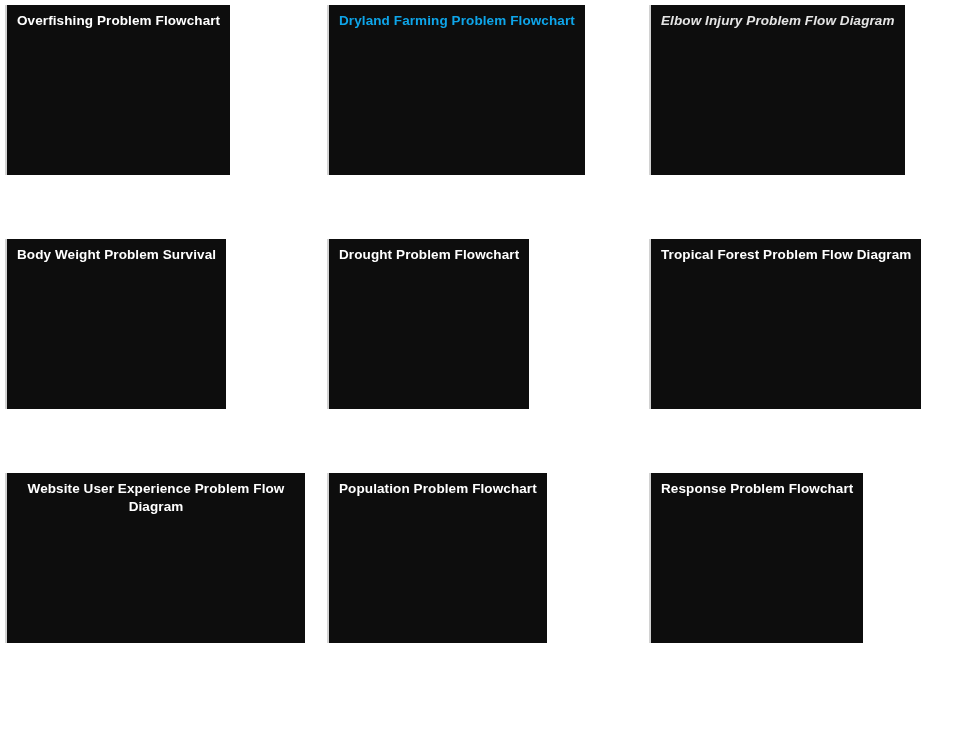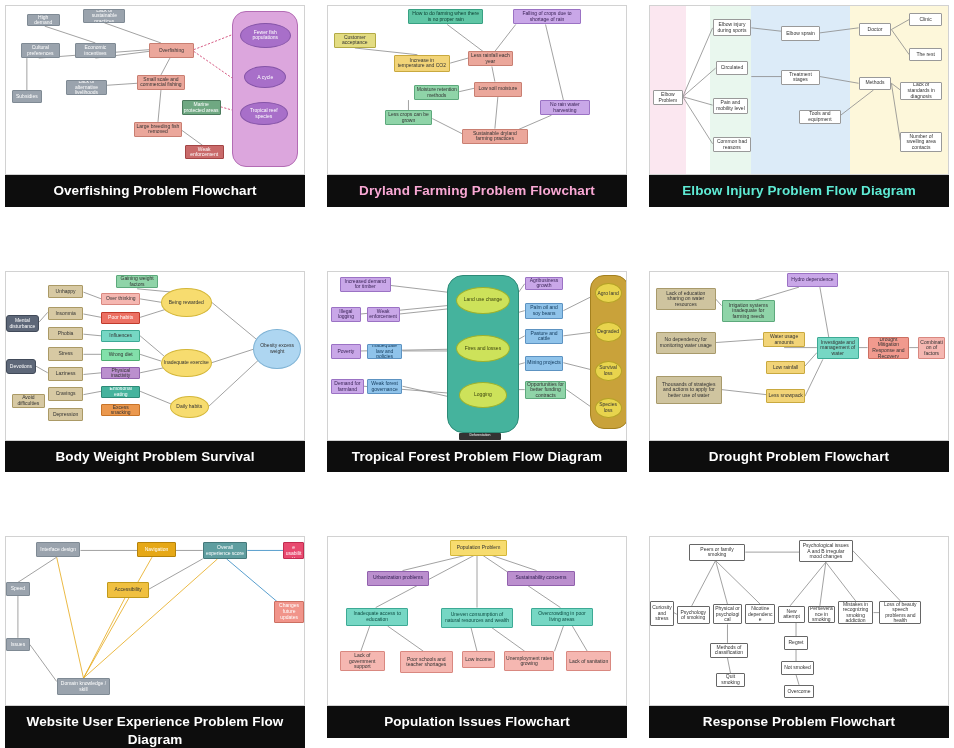--- a/index.html
+++ b/index.html
@@ -1,19 +1,19 @@
 <!DOCTYPE html>
 <html><head>
 <meta charset="utf-8">
 <style>
   *{box-sizing:border-box}
   html,body{margin:0;padding:0}
   body{width:954px;background:#ffffff;font-family:"Liberation Sans",sans-serif}
   .grid{display:grid;grid-template-columns:repeat(3,300px);column-gap:22px;row-gap:64px;padding:5px 5px 0 5px}
-  .card{margin:0;display:flex;flex-direction:column;cursor:pointer}
+  .card{margin:0;display:flex;flex-direction:row;cursor:pointer}
   .thumb{position:relative;height:170px;background:#fff;border:1px solid #d2d2d2;overflow:hidden}
   .thumb svg{position:absolute;left:0;top:0;width:100%;height:100%;z-index:1}
   .node{position:absolute;z-index:2;display:flex;align-items:center;justify-content:center;
         text-align:center;font-size:5px;line-height:1.12;color:#333;padding:1px;overflow:hidden;
         border-radius:1px;word-break:break-word}
   .band{z-index:0;border:none!important;padding:0;border-radius:0}
   .ell{border-radius:50%!important}
   .round{z-index:1}
   .caption{background:#0d0d0d;color:#fff;font-weight:bold;font-size:13.5px;text-align:center;
            padding:7px 10px;line-height:1.3;letter-spacing:.1px}
@@ -76,21 +76,21 @@
         <div class="node" style="left: 62%; top: 2%; width: 23%; height: 9%; background: rgb(201, 167, 232); border: 1px solid rgb(155, 114, 196); color: rgb(58, 35, 86);">Falling of crops due to shortage of rain</div>
         <div class="node" style="left: 2%; top: 16%; width: 14%; height: 9%; background: rgb(227, 220, 130); border: 1px solid rgb(179, 170, 69);">Customer acceptance</div>
         <div class="node" style="left: 22%; top: 29%; width: 19%; height: 10%; background: rgb(242, 212, 120); border: 1px solid rgb(201, 169, 63);">Increase in temperature and CO2</div>
         <div class="node" style="left: 47%; top: 27%; width: 15%; height: 9%; background: rgb(235, 167, 155); border: 1px solid rgb(201, 127, 114);">Less rainfall each year</div>
         <div class="node" style="left: 49%; top: 45%; width: 16%; height: 9%; background: rgb(235, 167, 155); border: 1px solid rgb(201, 127, 114);">Low soil moisture</div>
         <div class="node" style="left: 29%; top: 47%; width: 15%; height: 9%; background: rgb(143, 212, 168); border: 1px solid rgb(93, 169, 124);">Moisture retention methods</div>
         <div class="node" style="left: 19%; top: 62%; width: 16%; height: 9%; background: rgb(143, 212, 168); border: 1px solid rgb(93, 169, 124);">Less crops can be grown</div>
         <div class="node" style="left: 45%; top: 73%; width: 22%; height: 9%; background: rgb(235, 167, 155); border: 1px solid rgb(201, 127, 114);">Sustainable dryland farming practices</div>
         <div class="node" style="left: 71%; top: 56%; width: 17%; height: 9%; background: rgb(201, 167, 232); border: 1px solid rgb(155, 114, 196); color: rgb(58, 35, 86);">No rain water harvesting</div>
       </div>
-    <figcaption class="caption" style="background: rgb(13, 13, 13); color: #f9a8d4;">Dryland Farming Problem Flowchart</figcaption>
+    <figcaption class="caption" style="background: rgb(13, 13, 13); color: #0ea5e9;">Dryland Farming Problem Flowchart</figcaption>
   </figure>
 
   <figure class="card">
     <div class="thumb">
       <svg viewBox="0 0 100 100" preserveAspectRatio="none">
           <line x1="11" y1="54" x2="21" y2="13" stroke="#8a8a8a" stroke-width="0.8" vector-effect="non-scaling-stroke"></line>
           <line x1="11" y1="54" x2="22" y2="37" stroke="#8a8a8a" stroke-width="0.8" vector-effect="non-scaling-stroke"></line>
           <line x1="11" y1="54" x2="21" y2="59" stroke="#8a8a8a" stroke-width="0.8" vector-effect="non-scaling-stroke"></line>
           <line x1="11" y1="54" x2="21" y2="82" stroke="#8a8a8a" stroke-width="0.8" vector-effect="non-scaling-stroke"></line>
           <line x1="34" y1="13" x2="44" y2="15" stroke="#8a8a8a" stroke-width="0.8" vector-effect="non-scaling-stroke"></line>
@@ -116,21 +116,21 @@
         <div class="node" style="left: 44%; top: 12%; width: 13%; height: 9%; background: rgb(255, 255, 255); border: 1px solid rgb(153, 153, 153);">Elbow sprain</div>
         <div class="node" style="left: 44%; top: 38%; width: 13%; height: 9%; background: rgb(255, 255, 255); border: 1px solid rgb(153, 153, 153);">Treatment stages</div>
         <div class="node" style="left: 50%; top: 62%; width: 14%; height: 8%; background: rgb(255, 255, 255); border: 1px solid rgb(153, 153, 153);">Tools and equipment</div>
         <div class="node" style="left: 70%; top: 10%; width: 11%; height: 8%; background: rgb(255, 255, 255); border: 1px solid rgb(153, 153, 153);">Doctor</div>
         <div class="node" style="left: 70%; top: 42%; width: 11%; height: 8%; background: rgb(255, 255, 255); border: 1px solid rgb(153, 153, 153);">Methods</div>
         <div class="node" style="left: 87%; top: 4%; width: 11%; height: 8%; background: rgb(255, 255, 255); border: 1px solid rgb(153, 153, 153);">Clinic</div>
         <div class="node" style="left: 87%; top: 25%; width: 11%; height: 8%; background: rgb(255, 255, 255); border: 1px solid rgb(153, 153, 153);">The rest</div>
         <div class="node" style="left: 84%; top: 45%; width: 14%; height: 11%; background: rgb(255, 255, 255); border: 1px solid rgb(153, 153, 153);">Lack of standards in diagnosis</div>
         <div class="node" style="left: 84%; top: 75%; width: 14%; height: 12%; background: rgb(255, 255, 255); border: 1px solid rgb(153, 153, 153);">Number of swelling area contacts</div>
       </div>
-    <figcaption class="caption" style="background: rgb(13, 13, 13); color: #5eead4;">Elbow Injury Problem Flow Diagram</figcaption>
+    <figcaption class="caption" style="background: rgb(13, 13, 13); color: #e5e5e5; font-style: italic;">Elbow Injury Problem Flow Diagram</figcaption>
   </figure>
 
   <figure class="card">
     <div class="thumb">
       <svg viewBox="0 0 100 100" preserveAspectRatio="none">
           <line x1="26" y1="12" x2="32" y2="16" stroke="#8a8a8a" stroke-width="0.8" vector-effect="non-scaling-stroke"></line>
           <line x1="26" y1="25" x2="32" y2="27" stroke="#8a8a8a" stroke-width="0.8" vector-effect="non-scaling-stroke"></line>
           <line x1="26" y1="37" x2="32" y2="38" stroke="#8a8a8a" stroke-width="0.8" vector-effect="non-scaling-stroke"></line>
           <line x1="26" y1="49" x2="32" y2="49" stroke="#8a8a8a" stroke-width="0.8" vector-effect="non-scaling-stroke"></line>
           <line x1="26" y1="61" x2="32" y2="60" stroke="#8a8a8a" stroke-width="0.8" vector-effect="non-scaling-stroke"></line>
@@ -170,20 +170,49 @@
         <div class="node ell" style="left: 52%; top: 46%; width: 17%; height: 17%; background: rgb(247, 220, 111); border: 1px solid rgb(212, 183, 58);">Inadequate exercise</div>
         <div class="node ell" style="left: 55%; top: 74%; width: 13%; height: 13%; background: rgb(247, 220, 111); border: 1px solid rgb(212, 183, 58);">Daily habits</div>
         <div class="node ell" style="left: 83%; top: 34%; width: 16%; height: 24%; background: rgb(174, 214, 241); border: 1px solid rgb(127, 179, 213);">Obesity excess weight</div>
       </div>
     <figcaption class="caption" style="background: rgb(13, 13, 13); color: rgb(255, 255, 255);">Body Weight Problem Survival</figcaption>
   </figure>
 
   <figure class="card">
     <div class="thumb">
       <svg viewBox="0 0 100 100" preserveAspectRatio="none">
+          <line x1="50" y1="9" x2="35" y2="17" stroke="#8a8a8a" stroke-width="0.8" vector-effect="non-scaling-stroke"></line>
+          <line x1="57" y1="9" x2="60" y2="39" stroke="#8a8a8a" stroke-width="0.8" vector-effect="non-scaling-stroke"></line>
+          <line x1="22" y1="16" x2="24" y2="20" stroke="#8a8a8a" stroke-width="0.8" vector-effect="non-scaling-stroke"></line>
+          <line x1="22" y1="42" x2="38" y2="40" stroke="#8a8a8a" stroke-width="0.8" vector-effect="non-scaling-stroke"></line>
+          <line x1="24" y1="70" x2="39" y2="73" stroke="#8a8a8a" stroke-width="0.8" vector-effect="non-scaling-stroke"></line>
+          <line x1="45" y1="45" x2="56" y2="45" stroke="#8a8a8a" stroke-width="0.8" vector-effect="non-scaling-stroke"></line>
+          <line x1="52" y1="56" x2="56" y2="48" stroke="#8a8a8a" stroke-width="0.8" vector-effect="non-scaling-stroke"></line>
+          <line x1="52" y1="74" x2="58" y2="52" stroke="#8a8a8a" stroke-width="0.8" vector-effect="non-scaling-stroke"></line>
+          <line x1="70" y1="45" x2="73" y2="45" stroke="#8a8a8a" stroke-width="0.8" vector-effect="non-scaling-stroke"></line>
+          <line x1="87" y1="45" x2="90" y2="45" stroke="#8a8a8a" stroke-width="0.8" vector-effect="non-scaling-stroke"></line>
+        </svg>
+    <div class="node" style="left: 46%; top: 1%; width: 17%; height: 8%; background: rgb(201, 167, 232); border: 1px solid rgb(155, 114, 196); color: rgb(58, 35, 86);">Hydro dependence</div>
+        <div class="node" style="left: 2%; top: 10%; width: 20%; height: 13%; background: rgb(207, 196, 159); border: 1px solid rgb(168, 154, 107);">Lack of education sharing on water resources</div>
+        <div class="node" style="left: 2%; top: 36%; width: 20%; height: 13%; background: rgb(207, 196, 159); border: 1px solid rgb(168, 154, 107);">No dependency for monitoring water usage</div>
+        <div class="node" style="left: 2%; top: 62%; width: 22%; height: 17%; background: rgb(207, 196, 159); border: 1px solid rgb(168, 154, 107);">Thousands of strategies and actions to apply for better use of water</div>
+        <div class="node" style="left: 24%; top: 17%; width: 18%; height: 13%; background: rgb(143, 212, 168); border: 1px solid rgb(93, 169, 124);">Irrigation systems inadequate for farming needs</div>
+        <div class="node" style="left: 38%; top: 36%; width: 14%; height: 9%; background: rgb(242, 212, 120); border: 1px solid rgb(201, 169, 63);">Water usage amounts</div>
+        <div class="node" style="left: 39%; top: 53%; width: 13%; height: 8%; background: rgb(242, 212, 120); border: 1px solid rgb(201, 169, 63);">Low rainfall</div>
+        <div class="node" style="left: 39%; top: 70%; width: 13%; height: 8%; background: rgb(242, 212, 120); border: 1px solid rgb(201, 169, 63);">Less snowpack</div>
+        <div class="node" style="left: 56%; top: 39%; width: 14%; height: 13%; background: rgb(118, 215, 196); border: 1px solid rgb(61, 170, 149);">Investigate and management of water</div>
+        <div class="node" style="left: 73%; top: 39%; width: 14%; height: 13%; background: rgb(241, 154, 142); border: 1px solid rgb(204, 111, 97);">Drought Mitigation Response and Recovery</div>
+        <div class="node" style="left: 90%; top: 39%; width: 9%; height: 13%; background: rgb(245, 183, 177); border: 1px solid rgb(217, 136, 128);">Combination of factors</div>
+      </div>
+    <figcaption class="caption" style="background: rgb(13, 13, 13); color: rgb(255, 255, 255);">Drought Problem Flowchart</figcaption>
+  </figure>
+
+  <figure class="card">
+    <div class="thumb">
+      <svg viewBox="0 0 100 100" preserveAspectRatio="none">
           <line x1="21" y1="8" x2="40" y2="12" stroke="#8a8a8a" stroke-width="0.8" vector-effect="non-scaling-stroke"></line>
           <line x1="11" y1="25" x2="40" y2="20" stroke="#8a8a8a" stroke-width="0.8" vector-effect="non-scaling-stroke"></line>
           <line x1="24" y1="25" x2="40" y2="22" stroke="#8a8a8a" stroke-width="0.8" vector-effect="non-scaling-stroke"></line>
           <line x1="11" y1="47" x2="40" y2="46" stroke="#8a8a8a" stroke-width="0.8" vector-effect="non-scaling-stroke"></line>
           <line x1="25" y1="47" x2="40" y2="47" stroke="#8a8a8a" stroke-width="0.8" vector-effect="non-scaling-stroke"></line>
           <line x1="12" y1="68" x2="40" y2="72" stroke="#8a8a8a" stroke-width="0.8" vector-effect="non-scaling-stroke"></line>
           <line x1="25" y1="68" x2="40" y2="74" stroke="#8a8a8a" stroke-width="0.8" vector-effect="non-scaling-stroke"></line>
           <line x1="64" y1="12" x2="66" y2="7" stroke="#8a8a8a" stroke-width="0.8" vector-effect="non-scaling-stroke"></line>
           <line x1="64" y1="24" x2="66" y2="23" stroke="#8a8a8a" stroke-width="0.8" vector-effect="non-scaling-stroke"></line>
           <line x1="64" y1="40" x2="66" y2="38" stroke="#8a8a8a" stroke-width="0.8" vector-effect="non-scaling-stroke"></line>
@@ -216,49 +245,20 @@
         <div class="node ell" style="left: 89.5%; top: 53%; width: 9%; height: 12%; background: rgb(232, 212, 77); border: 1px solid rgb(181, 162, 38);">Survival loss</div>
         <div class="node ell" style="left: 89.5%; top: 75%; width: 9%; height: 12%; background: rgb(232, 212, 77); border: 1px solid rgb(181, 162, 38);">Species loss</div>
         <div class="node" style="left: 44%; top: 96%; width: 14%; height: 4%; background: rgb(51, 51, 51); color: rgb(255, 255, 255); font-size: 3.5px;">Deforestation</div>
       </div>
     <figcaption class="caption" style="background: rgb(13, 13, 13); color: rgb(255, 255, 255);">Tropical Forest Problem Flow Diagram</figcaption>
   </figure>
 
   <figure class="card">
     <div class="thumb">
       <svg viewBox="0 0 100 100" preserveAspectRatio="none">
-          <line x1="50" y1="9" x2="35" y2="17" stroke="#8a8a8a" stroke-width="0.8" vector-effect="non-scaling-stroke"></line>
-          <line x1="57" y1="9" x2="60" y2="39" stroke="#8a8a8a" stroke-width="0.8" vector-effect="non-scaling-stroke"></line>
-          <line x1="22" y1="16" x2="24" y2="20" stroke="#8a8a8a" stroke-width="0.8" vector-effect="non-scaling-stroke"></line>
-          <line x1="22" y1="42" x2="38" y2="40" stroke="#8a8a8a" stroke-width="0.8" vector-effect="non-scaling-stroke"></line>
-          <line x1="24" y1="70" x2="39" y2="73" stroke="#8a8a8a" stroke-width="0.8" vector-effect="non-scaling-stroke"></line>
-          <line x1="45" y1="45" x2="56" y2="45" stroke="#8a8a8a" stroke-width="0.8" vector-effect="non-scaling-stroke"></line>
-          <line x1="52" y1="56" x2="56" y2="48" stroke="#8a8a8a" stroke-width="0.8" vector-effect="non-scaling-stroke"></line>
-          <line x1="52" y1="74" x2="58" y2="52" stroke="#8a8a8a" stroke-width="0.8" vector-effect="non-scaling-stroke"></line>
-          <line x1="70" y1="45" x2="73" y2="45" stroke="#8a8a8a" stroke-width="0.8" vector-effect="non-scaling-stroke"></line>
-          <line x1="87" y1="45" x2="90" y2="45" stroke="#8a8a8a" stroke-width="0.8" vector-effect="non-scaling-stroke"></line>
-        </svg>
-    <div class="node" style="left: 46%; top: 1%; width: 17%; height: 8%; background: rgb(201, 167, 232); border: 1px solid rgb(155, 114, 196); color: rgb(58, 35, 86);">Hydro dependence</div>
-        <div class="node" style="left: 2%; top: 10%; width: 20%; height: 13%; background: rgb(207, 196, 159); border: 1px solid rgb(168, 154, 107);">Lack of education sharing on water resources</div>
-        <div class="node" style="left: 2%; top: 36%; width: 20%; height: 13%; background: rgb(207, 196, 159); border: 1px solid rgb(168, 154, 107);">No dependency for monitoring water usage</div>
-        <div class="node" style="left: 2%; top: 62%; width: 22%; height: 17%; background: rgb(207, 196, 159); border: 1px solid rgb(168, 154, 107);">Thousands of strategies and actions to apply for better use of water</div>
-        <div class="node" style="left: 24%; top: 17%; width: 18%; height: 13%; background: rgb(143, 212, 168); border: 1px solid rgb(93, 169, 124);">Irrigation systems inadequate for farming needs</div>
-        <div class="node" style="left: 38%; top: 36%; width: 14%; height: 9%; background: rgb(242, 212, 120); border: 1px solid rgb(201, 169, 63);">Water usage amounts</div>
-        <div class="node" style="left: 39%; top: 53%; width: 13%; height: 8%; background: rgb(242, 212, 120); border: 1px solid rgb(201, 169, 63);">Low rainfall</div>
-        <div class="node" style="left: 39%; top: 70%; width: 13%; height: 8%; background: rgb(242, 212, 120); border: 1px solid rgb(201, 169, 63);">Less snowpack</div>
-        <div class="node" style="left: 56%; top: 39%; width: 14%; height: 13%; background: rgb(118, 215, 196); border: 1px solid rgb(61, 170, 149);">Investigate and management of water</div>
-        <div class="node" style="left: 73%; top: 39%; width: 14%; height: 13%; background: rgb(241, 154, 142); border: 1px solid rgb(204, 111, 97);">Drought Mitigation Response and Recovery</div>
-        <div class="node" style="left: 90%; top: 39%; width: 9%; height: 13%; background: rgb(245, 183, 177); border: 1px solid rgb(217, 136, 128);">Combination of factors</div>
-      </div>
-    <figcaption class="caption" style="background: rgb(13, 13, 13); color: rgb(255, 255, 255);">Drought Problem Flowchart</figcaption>
-  </figure>
-
-  <figure class="card">
-    <div class="thumb">
-      <svg viewBox="0 0 100 100" preserveAspectRatio="none">
           <line x1="26" y1="84" x2="49" y2="12" stroke="#e6a817" stroke-width="0.8" vector-effect="non-scaling-stroke"></line>
           <line x1="26" y1="84" x2="40" y2="36" stroke="#e6a817" stroke-width="0.8" vector-effect="non-scaling-stroke"></line>
           <line x1="26" y1="84" x2="71" y2="13" stroke="#e6a817" stroke-width="0.8" vector-effect="non-scaling-stroke"></line>
           <line x1="26" y1="84" x2="17" y2="12" stroke="#e6a817" stroke-width="0.8" vector-effect="non-scaling-stroke"></line>
           <line x1="81" y1="8" x2="93" y2="8" stroke="#2e86c1" stroke-width="0.8" vector-effect="non-scaling-stroke"></line>
           <line x1="17" y1="12" x2="4" y2="27" stroke="#8a8a8a" stroke-width="0.8" vector-effect="non-scaling-stroke"></line>
           <line x1="4" y1="35" x2="4" y2="60" stroke="#8a8a8a" stroke-width="0.8" vector-effect="non-scaling-stroke"></line>
           <line x1="25" y1="8" x2="44" y2="8" stroke="#8a8a8a" stroke-width="0.8" vector-effect="non-scaling-stroke"></line>
           <line x1="57" y1="8" x2="66" y2="8" stroke="#8a8a8a" stroke-width="0.8" vector-effect="non-scaling-stroke"></line>
           <line x1="48" y1="31" x2="66" y2="13" stroke="#8a8a8a" stroke-width="0.8" vector-effect="non-scaling-stroke"></line>
@@ -298,21 +298,21 @@
         <div class="node" style="left: 60%; top: 20%; width: 23%; height: 9%; background: rgb(187, 143, 206); border: 1px solid rgb(145, 97, 173); color: rgb(44, 26, 77);">Sustainability concerns</div>
         <div class="node" style="left: 6%; top: 42%; width: 21%; height: 11%; background: rgb(118, 215, 196); border: 1px solid rgb(61, 170, 149); color: rgb(14, 77, 67);">Inadequate access to education</div>
         <div class="node" style="left: 38%; top: 42%; width: 24%; height: 12%; background: rgb(118, 215, 196); border: 1px solid rgb(61, 170, 149); color: rgb(14, 77, 67);">Uneven consumption of natural resources and wealth</div>
         <div class="node" style="left: 68%; top: 42%; width: 21%; height: 11%; background: rgb(118, 215, 196); border: 1px solid rgb(61, 170, 149); color: rgb(14, 77, 67);">Overcrowding in poor living areas</div>
         <div class="node" style="left: 4%; top: 68%; width: 15%; height: 12%; background: rgb(245, 183, 177); border: 1px solid rgb(217, 136, 128);">Lack of government support</div>
         <div class="node" style="left: 24%; top: 68%; width: 18%; height: 13%; background: rgb(245, 183, 177); border: 1px solid rgb(217, 136, 128);">Poor schools and teacher shortages</div>
         <div class="node" style="left: 45%; top: 68%; width: 11%; height: 10%; background: rgb(245, 183, 177); border: 1px solid rgb(217, 136, 128);">Low income</div>
         <div class="node" style="left: 59%; top: 68%; width: 17%; height: 12%; background: rgb(245, 183, 177); border: 1px solid rgb(217, 136, 128);">Unemployment rates growing</div>
         <div class="node" style="left: 80%; top: 68%; width: 15%; height: 12%; background: rgb(245, 183, 177); border: 1px solid rgb(217, 136, 128);">Lack of sanitation</div>
       </div>
-    <figcaption class="caption" style="background: rgb(13, 13, 13); color: rgb(255, 255, 255);">Population Issues Flowchart</figcaption>
+    <figcaption class="caption" style="background: rgb(13, 13, 13); color: rgb(255, 255, 255);">Population Problem Flowchart</figcaption>
   </figure>
 
   <figure class="card">
     <div class="thumb">
       <svg viewBox="0 0 100 100" preserveAspectRatio="none">
           <line x1="32" y1="9" x2="50" y2="9" stroke="#8a8a8a" stroke-width="0.8" vector-effect="non-scaling-stroke"></line>
           <line x1="22" y1="14" x2="14" y2="41" stroke="#8a8a8a" stroke-width="0.8" vector-effect="non-scaling-stroke"></line>
           <line x1="22" y1="14" x2="26" y2="40" stroke="#8a8a8a" stroke-width="0.8" vector-effect="non-scaling-stroke"></line>
           <line x1="22" y1="14" x2="37" y2="40" stroke="#8a8a8a" stroke-width="0.8" vector-effect="non-scaling-stroke"></line>
           <line x1="59" y1="15" x2="47" y2="41" stroke="#8a8a8a" stroke-width="0.8" vector-effect="non-scaling-stroke"></line>

